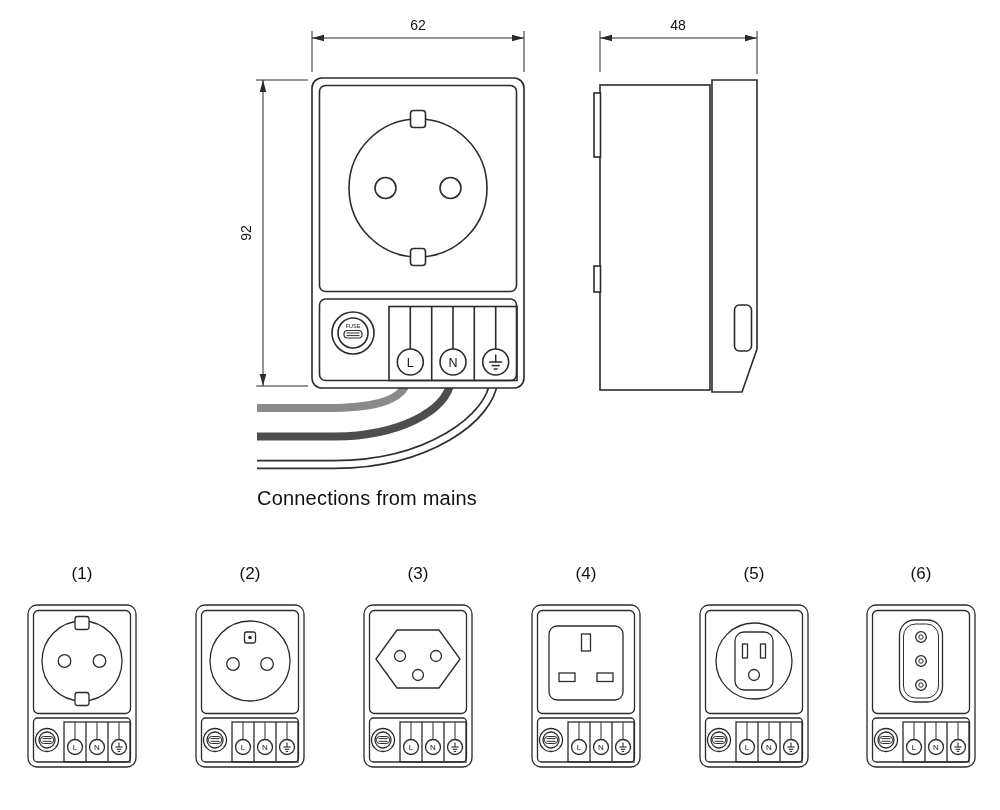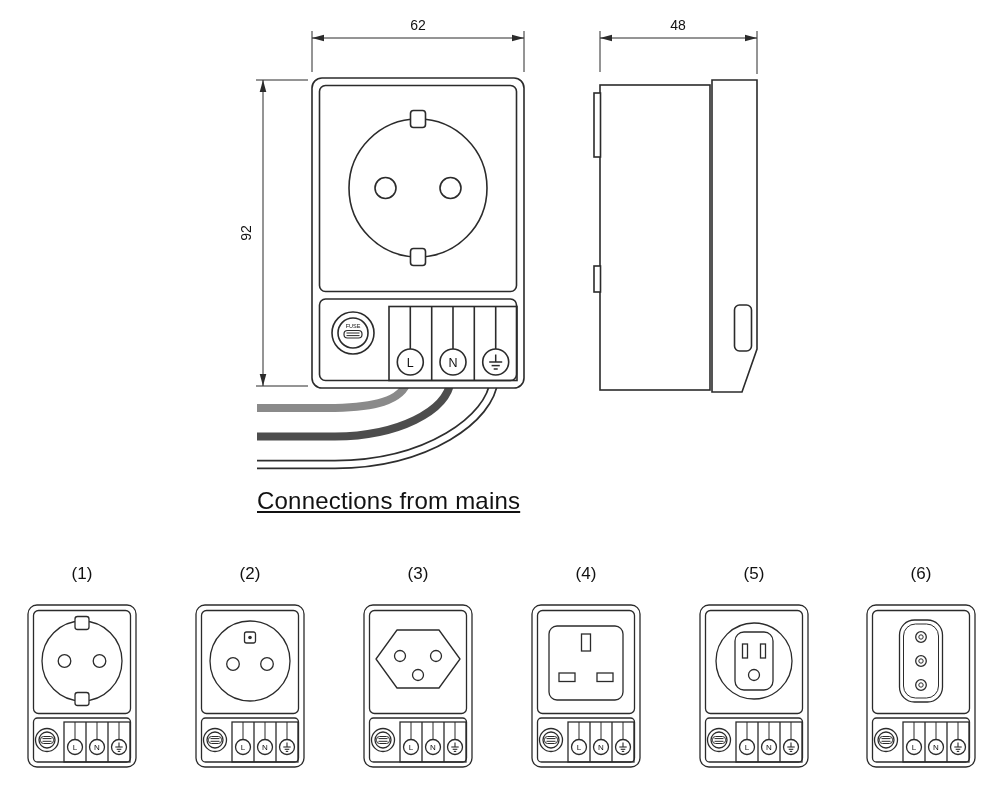--- a/index.html
+++ b/index.html
@@ -1,19 +1,19 @@
 <!DOCTYPE html>
 <html><head>
 <meta charset="utf-8">
 <style>
   html,body{margin:0;padding:0;}
   body{width:1000px;height:810px;background:#ffffff;font-family:"Liberation Sans",sans-serif;}
   .canvas{position:relative;width:1000px;height:810px;overflow:hidden;background:#fff;}
   .main{position:absolute;left:0;top:0;}
-  .caption{position:absolute;left:257px;top:487px;font-size:24px;color:#111;letter-spacing:.2px;text-decoration:underline;}
+  .caption{position:absolute;left:257px;top:487px;font-size:20px;color:#111;letter-spacing:.2px;}
   .variant{position:absolute;top:563px;width:120px;text-align:center;}
   .vlabel{font-size:17px;color:#111;height:38px;line-height:22px;}
   
   .S{fill:none;stroke:#2b2b2b;stroke-width:1.6;}
   .SF{fill:#ffffff;stroke:#2b2b2b;stroke-width:1.6;}
   .dim{stroke:#2b2b2b;stroke-width:1;fill:none;}
   .arr{fill:#2b2b2b;stroke:none;}
   .dimtxt{font-size:14px;fill:#111;text-anchor:middle;font-family:"Liberation Sans",sans-serif;}
   .fuse-label{font-size:5.5px;fill:#111;text-anchor:middle;font-family:"Liberation Sans",sans-serif;}
   .term-label{font-size:12.5px;fill:#111;text-anchor:middle;font-family:"Liberation Sans",sans-serif;}

